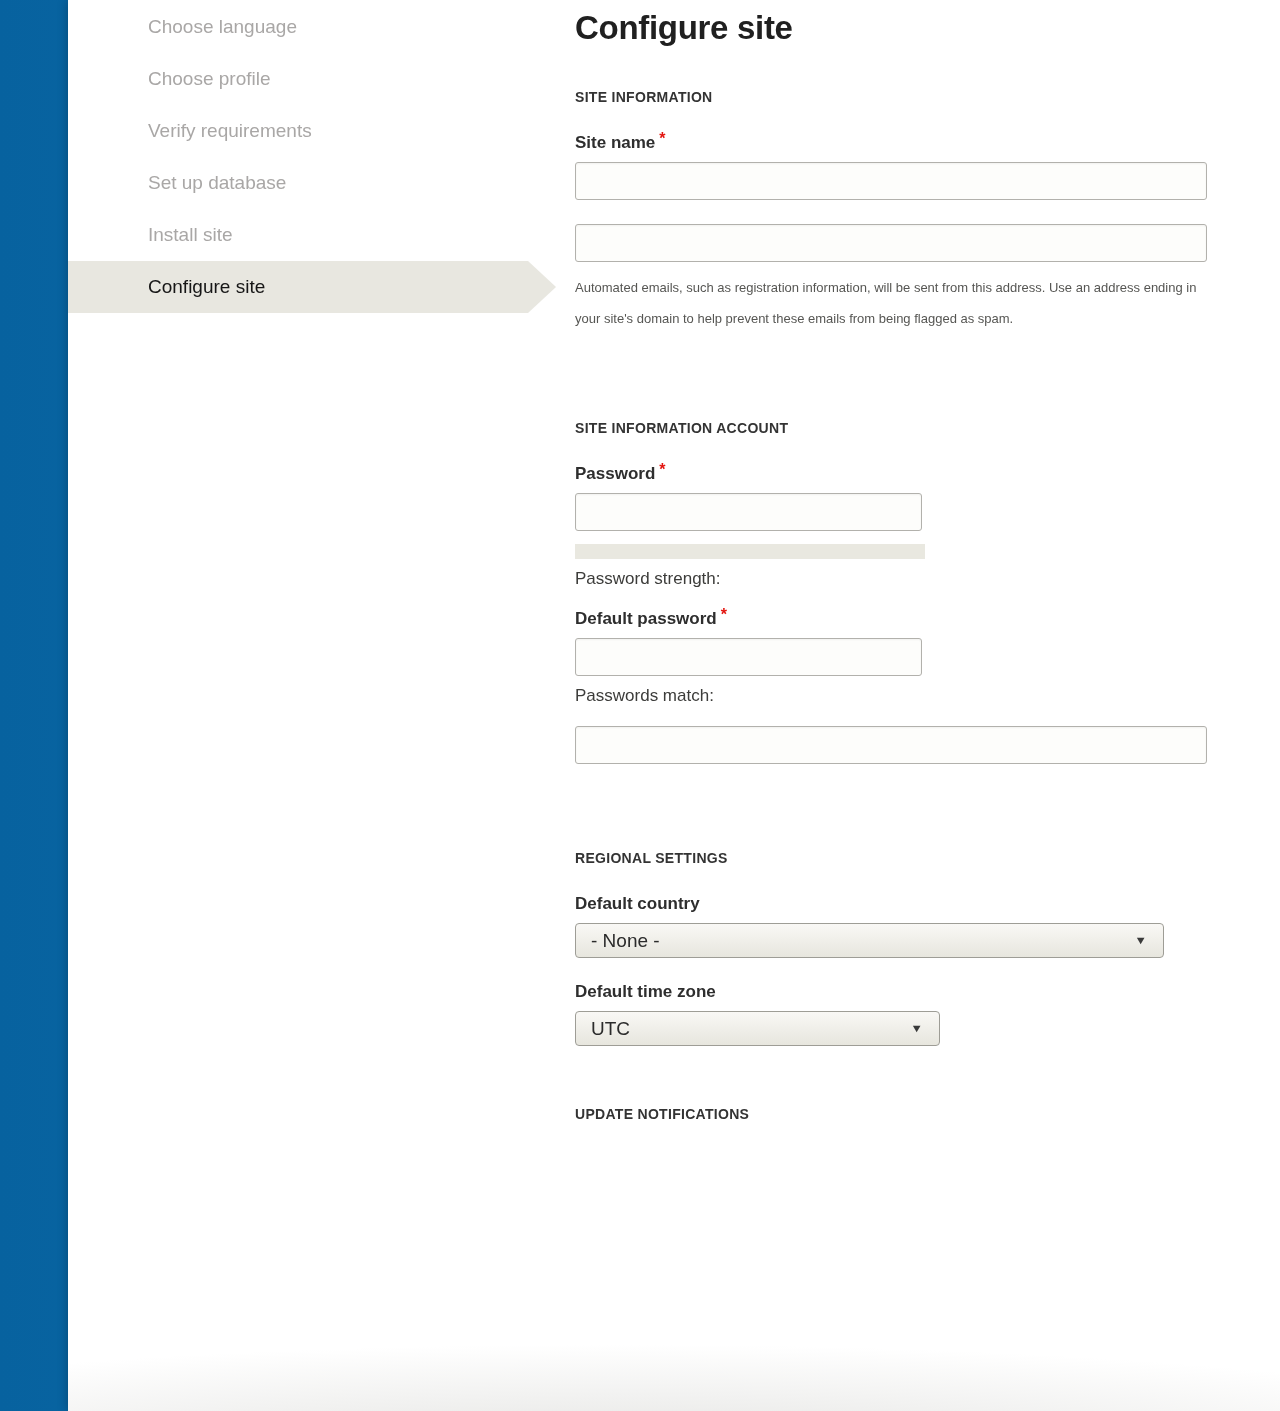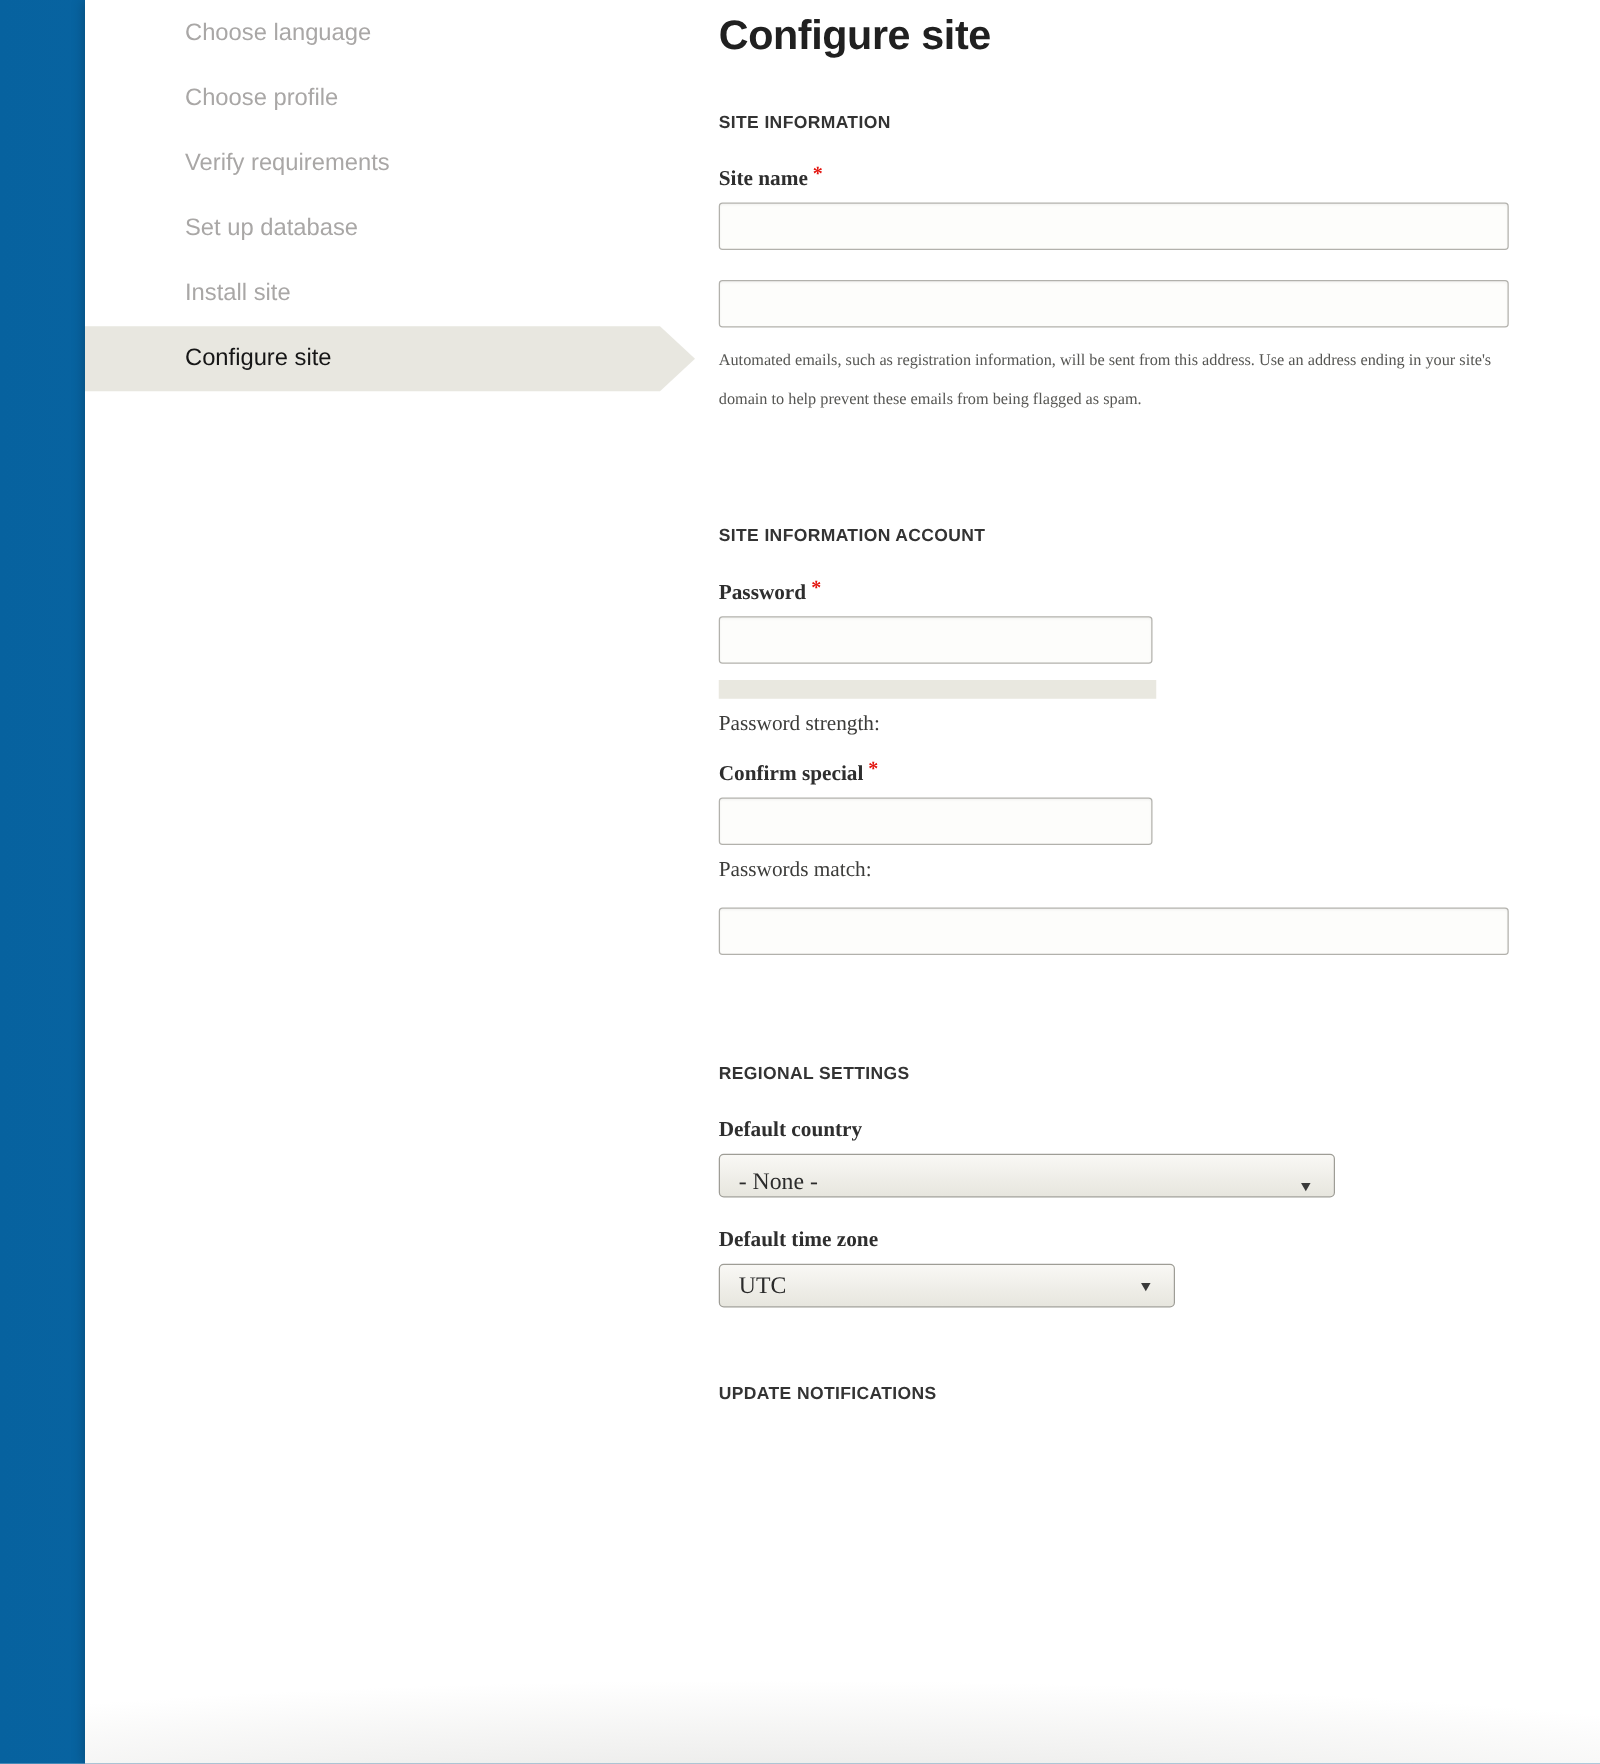--- a/index.html
+++ b/index.html
@@ -38,21 +38,21 @@
   
   .main { position:absolute; left:507px; top:0; width:640px; }
   h1.page-title {
     font-size:33px; font-weight:bold; color:#202020; letter-spacing:-0.3px;
     padding-top:9px; margin-bottom:42px;
   }
   h2.section-heading {
     font-size:14px; font-weight:bold; color:#333; letter-spacing:0.3px;
     margin-bottom:28px;
   }
-  .field { margin-bottom:24px;font-family:Liberation Serif, serif; }
+  .field { margin-bottom:24px; }
   .field-label {
     font-size:17px; font-weight:bold; color:#2e2e2e; margin-bottom:9px;
   }
   .req { color:#e3150f; font-weight:bold; font-size:16px; position:relative; top:-4px; margin-left:4px; }
   input.text {
     display:block; width:632px; height:38px;
     border:1px solid #b2b1ac; border-radius:3px;
     background:#fdfdfb; box-shadow:inset 0 1px 2px rgba(0,0,0,0.05);
     font-size:17px; color:#333; padding:0 10px; outline:none;
     font-family:inherit;
@@ -68,21 +68,21 @@
   .inline-note { font-size:17px; color:#3c3c3a; margin-top:10px; }
   
   .select {
     height:35px; border:1px solid #9e9d96; border-radius:4px;
     background:linear-gradient(#f9f8f5,#e7e6de);
     display:flex; align-items:center; justify-content:space-between;
     padding:0 16px 0 15px; cursor:default;
   }
   .select .sel-text { font-size:19px; color:#2b2b2b; }
   .select .caret { font-size:13px; color:#3a3a3a; transform:scaleY(0.85); }
-  .select.country { width:493px;align-items:flex-end; }
+  .select.country { width:589px; }
   .select.tz { width:365px; }
 </style>
 </head>
 <body>
 
 <div class="card">
 
   <div class="steps">
     <div class="step">Choose language</div>
     <div class="step">Choose profile</div>
@@ -114,21 +114,21 @@
 
 
     <div class="field" style="margin-bottom:20px;">
       <div class="field-label"><span>Password</span><span class="req">*</span></div>
       <input class="text half" type="password" value="" style="">
       <div class="strength-bar"></div>
       <div class="inline-note">Password strength:</div>
     </div>
 
     <div class="field" style="margin-bottom:20px;">
-      <div class="field-label"><span>Confirm special</span><span class="req">*</span></div>
+      <div class="field-label"><span>Default password</span><span class="req">*</span></div>
       <input class="text half" type="password" value="" style="">
       <div class="inline-note">Passwords match:</div>
     </div>
 
     <div class="field">
       <input class="text" type="text" value="" style="">
     </div>
 
     <div class="spacer-lg"></div>
 

